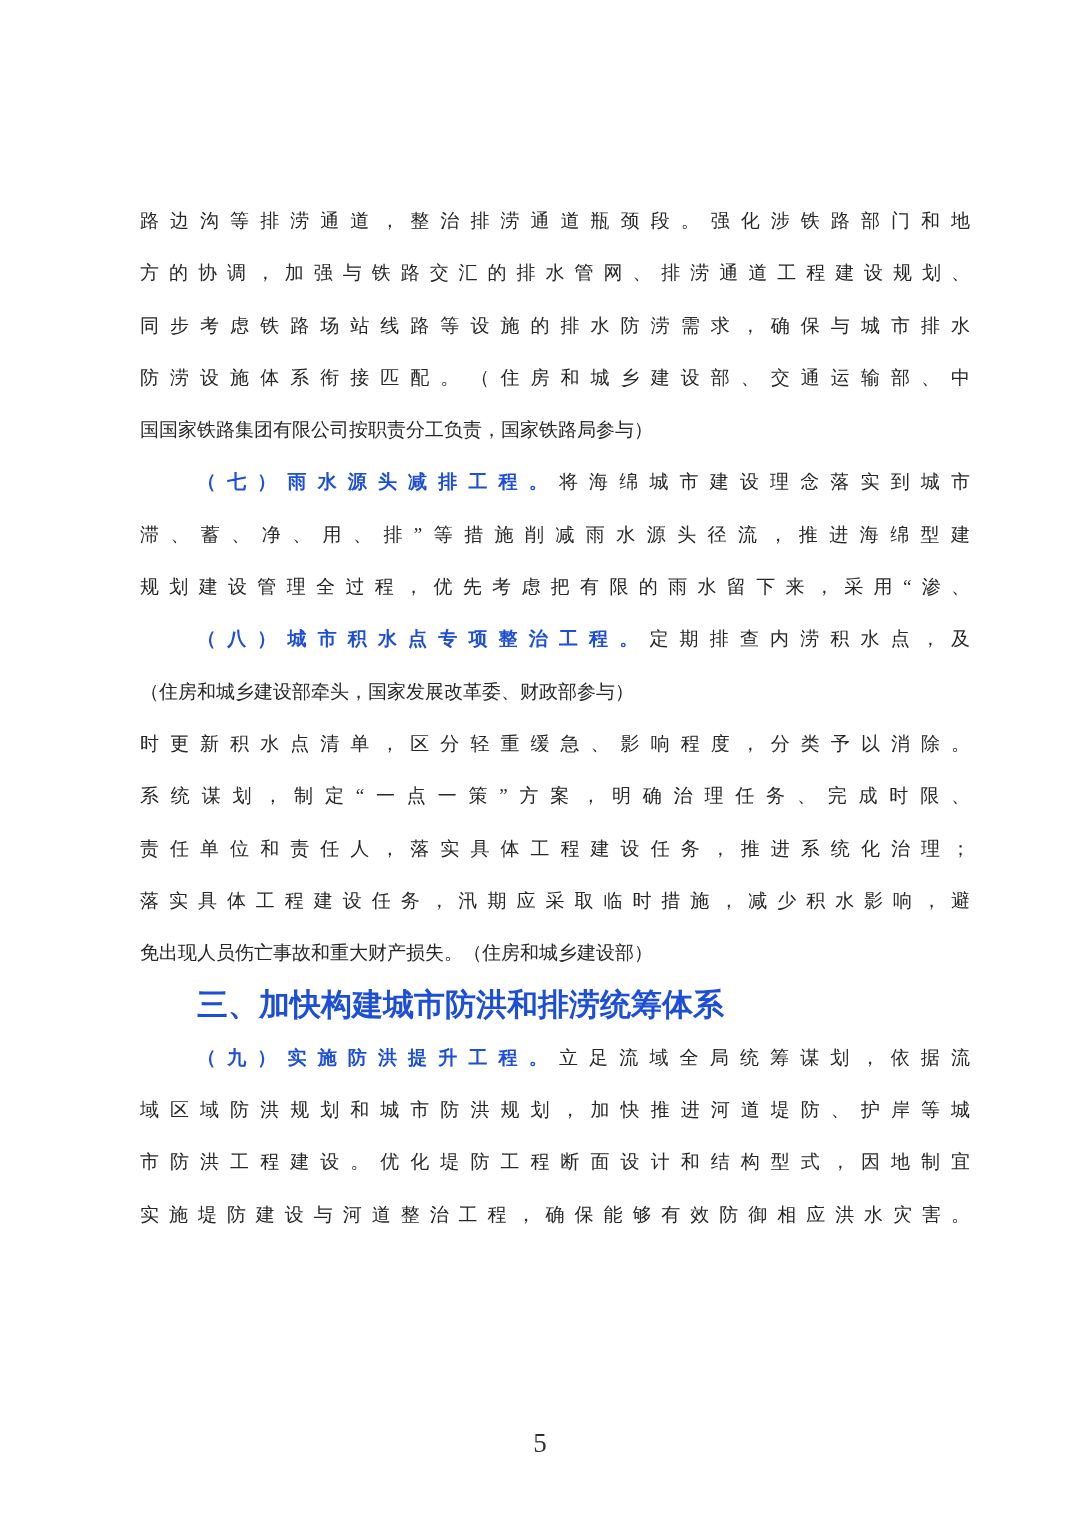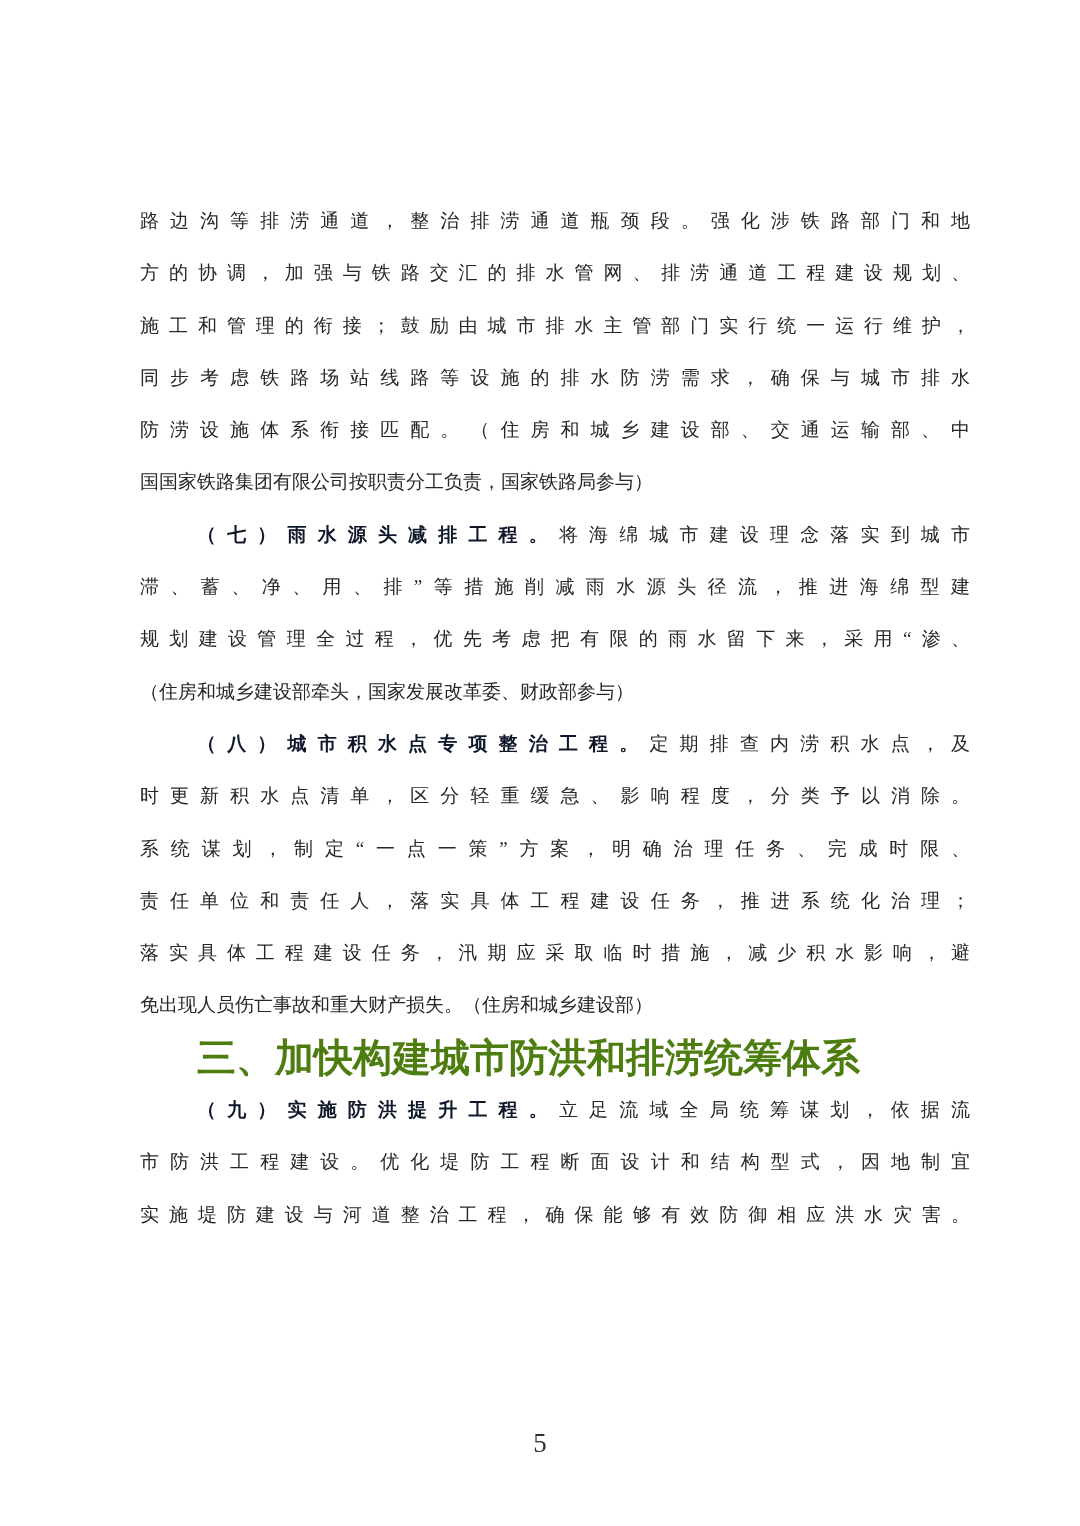--- a/index.html
+++ b/index.html
@@ -33,59 +33,59 @@
   }
   .line.no-justify {
     text-align: center;
     text-align-last: left;
   }
   .line.indent {
     text-indent: 57px;
   }
   .lead {
     font-weight: 700;
-    color: #0f172a;
+    color: #1d4ed8;
   }
   .line.heading {
     font-family: "Liberation Sans", "DejaVu Sans", sans-serif;
     font-weight: 700;
-    font-size: 39px;
-    color: #4d7c0f;
+    font-size: 31px;
+    color: #1d4ed8;
   }
   .page-number {
     position: absolute;
     top: 1428px;
     left: 0;
     width: 100%;
     text-align: center;
     font-size: 27px;
     color: #303030;
     font-family: "Liberation Serif", "DejaVu Serif", serif;
   }
 </style>
 </head>
 <body>
 
 <div class="page">
   <div class="text-block">
       <div class="line">路边沟等排涝通道，整治排涝通道瓶颈段。强化涉铁路部门和地</div>
       <div class="line">方的协调，加强与铁路交汇的排水管网、排涝通道工程建设规划、</div>
-      <div class="line">施工和管理的衔接；鼓励由城市排水主管部门实行统一运行维护，</div>
       <div class="line">同步考虑铁路场站线路等设施的排水防涝需求，确保与城市排水</div>
       <div class="line">防涝设施体系衔接匹配。（住房和城乡建设部、交通运输部、中</div>
       <div class="line no-justify">国国家铁路集团有限公司按职责分工负责，国家铁路局参与）</div>
       <div class="line indent"><span class="lead">（七）雨水源头减排工程。</span>将海绵城市建设理念落实到城市</div>
       <div class="line">滞、蓄、净、用、排”等措施削减雨水源头径流，推进海绵型建</div>
       <div class="line">规划建设管理全过程，优先考虑把有限的雨水留下来，采用“渗、</div>
+      <div class="line indent"><span class="lead">（八）城市积水点专项整治工程。</span>定期排查内涝积水点，及</div>
       <div class="line no-justify">（住房和城乡建设部牵头，国家发展改革委、财政部参与）</div>
-      <div class="line indent"><span class="lead">（八）城市积水点专项整治工程。</span>定期排查内涝积水点，及</div>
       <div class="line">时更新积水点清单，区分轻重缓急、影响程度，分类予以消除。</div>
       <div class="line">系统谋划，制定“一点一策”方案，明确治理任务、完成时限、</div>
       <div class="line">责任单位和责任人，落实具体工程建设任务，推进系统化治理；</div>
       <div class="line">落实具体工程建设任务，汛期应采取临时措施，减少积水影响，避</div>
       <div class="line no-justify">免出现人员伤亡事故和重大财产损失。（住房和城乡建设部）</div>
       <div class="line indent heading no-justify">三、加快构建城市防洪和排涝统筹体系</div>
       <div class="line indent"><span class="lead">（九）实施防洪提升工程。</span>立足流域全局统筹谋划，依据流</div>
+      <div class="line">域区域防洪规划和城市防洪规划，加快推进河道堤防、护岸等城</div>
       <div class="line">市防洪工程建设。优化堤防工程断面设计和结构型式，因地制宜</div>
       <div class="line">实施堤防建设与河道整治工程，确保能够有效防御相应洪水灾害。</div>
     </div>
   <div class="page-number">5</div>
 </div>
 
 </body></html>

